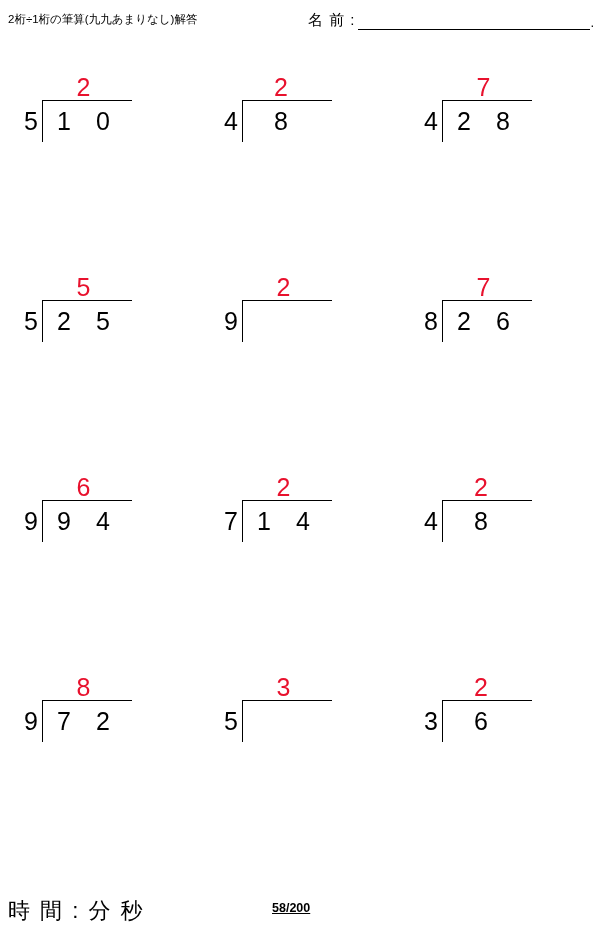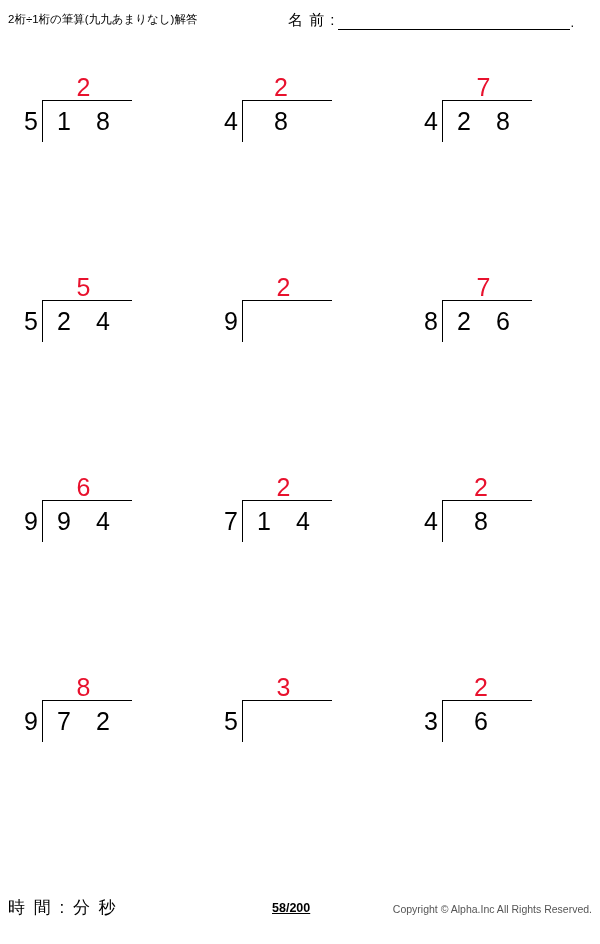--- a/index.html
+++ b/index.html
@@ -34,21 +34,21 @@
   .doc-title {
     position: absolute;
     left: 8px;
     top: 2px;
     font-size: 11.5px;
     letter-spacing: 0px;
     white-space: nowrap;
   }
   .name-area {
     position: absolute;
-    left: 288px;
+    left: 308px;
     top: 0px;
     display: flex;
     align-items: flex-end;
     white-space: nowrap;
   }
   .name-label {
     font-size: 15px;
     letter-spacing: 1px;
   }
   .name-line {
@@ -166,21 +166,21 @@
     position: absolute;
     bottom: 18px;
     left: 0;
     width: 600px;
     height: 30px;
   }
   .time-label {
     position: absolute;
     left: 8px;
     top: 0px;
-    font-size: 17px;
+    font-size: 22px;
     letter-spacing: 2px;
     white-space: nowrap;
   }
   .page-num {
     position: absolute;
     left: 272px;
     top: 5px;
     font-size: 12.5px;
     font-weight: bold;
     text-decoration: underline;
@@ -210,21 +210,21 @@
 
   <div class="grid">
 
     <div class="row">
       <div class="cell">
         <div class="prob">
           <div class="answer">2</div>
           <div class="bracket-h"></div>
           <div class="bracket-v"></div>
           <div class="divisor">5</div>
-          <div class="dividend">1 8</div>
+          <div class="dividend">1 0</div>
         </div>
       </div>
       <div class="cell">
         <div class="prob one-digit">
           <div class="answer">2</div>
           <div class="bracket-h"></div>
           <div class="bracket-v"></div>
           <div class="divisor">4</div>
           <div class="dividend">8</div>
         </div>
@@ -240,21 +240,21 @@
       </div>
     </div>
 
     <div class="row">
       <div class="cell">
         <div class="prob">
           <div class="answer">5</div>
           <div class="bracket-h"></div>
           <div class="bracket-v"></div>
           <div class="divisor">5</div>
-          <div class="dividend">2 4</div>
+          <div class="dividend">2 5</div>
         </div>
       </div>
       <div class="cell">
         <div class="prob">
           <div class="answer">2</div>
           <div class="bracket-h"></div>
           <div class="bracket-v"></div>
           <div class="divisor">9</div>
         </div>
       </div>
@@ -326,16 +326,15 @@
           <div class="dividend">6</div>
         </div>
       </div>
     </div>
 
   </div>
 
   <div class="footer">
     <div class="time-label">時 間 :      分      秒</div>
     <div class="page-num">58/200</div>
-    <div class="copyright">Copyright © Alpha.Inc All Rights Reserved.</div>
   </div>
 
 </div>
 
 </body></html>

